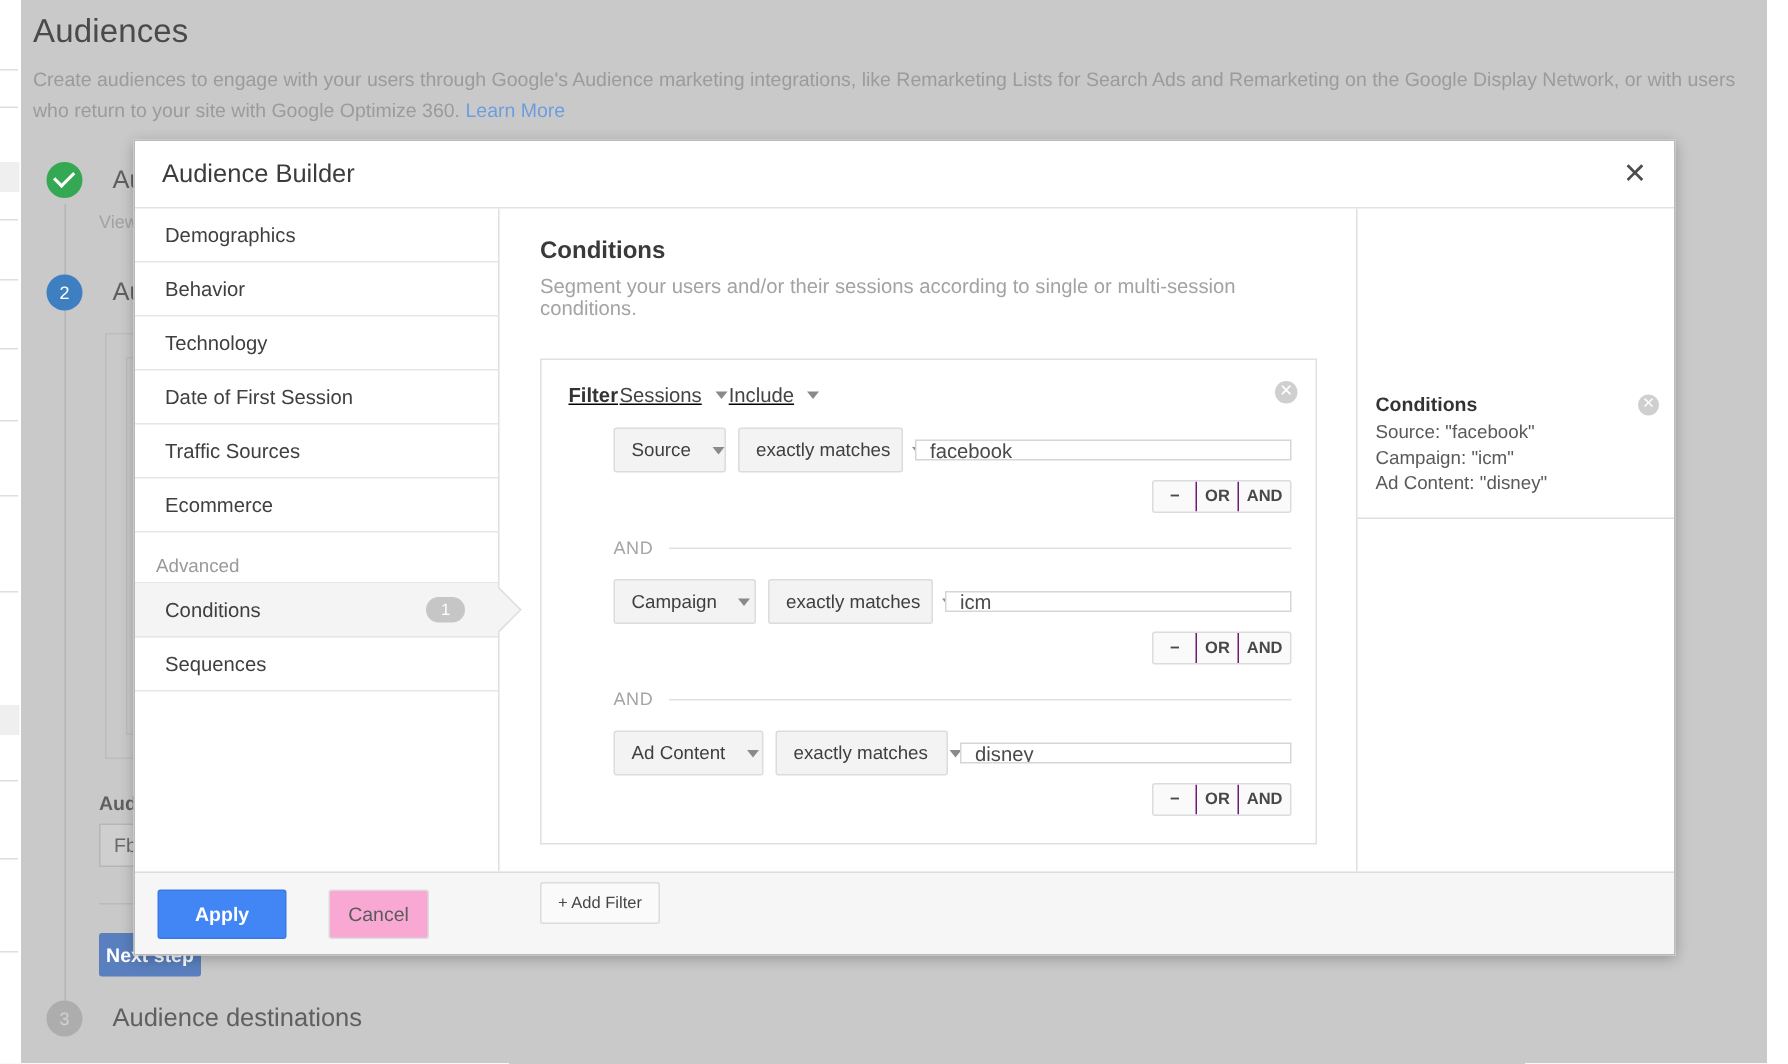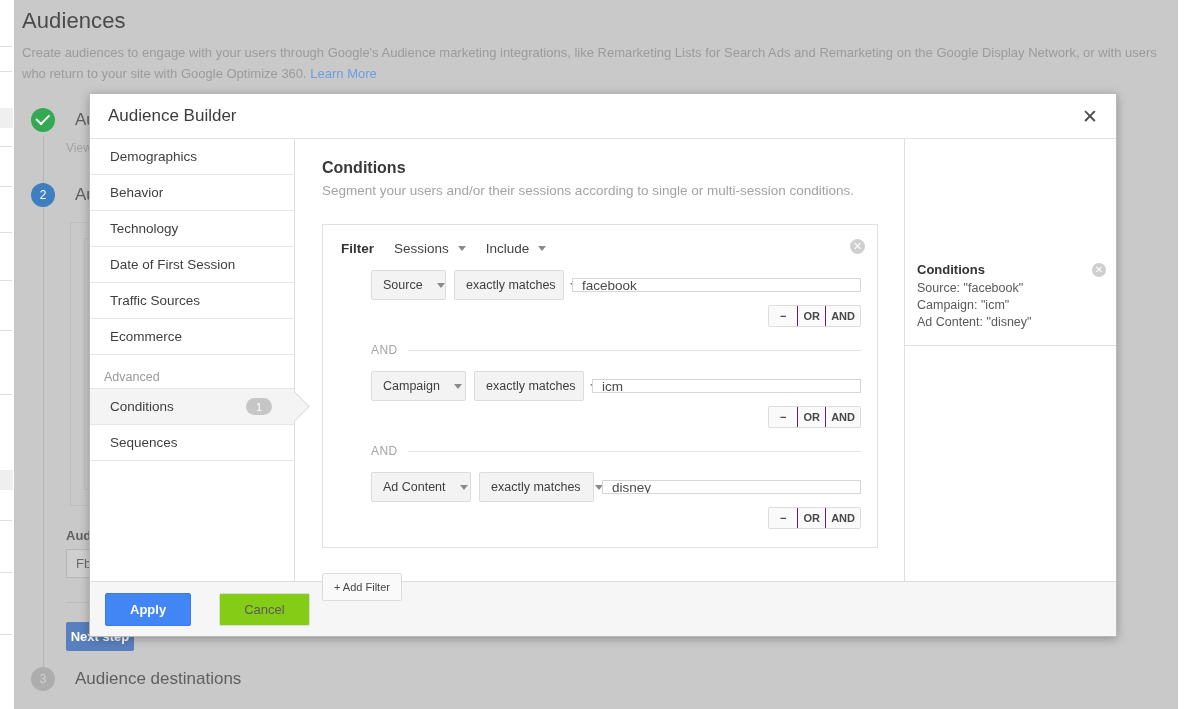--- a/index.html
+++ b/index.html
@@ -188,21 +188,21 @@
     line-height: 1;
   }
   .modal-body {
     flex: 1;
     display: flex;
     min-height: 0;
   }
 
   
   .nav {
-    width: 205px;
+    width: 243px;
     flex: none;
     border-right: 1px solid #dfdfdf;
     box-sizing: border-box;
     position: relative;
   }
   .nav-item {
     height: 36px;
     display: flex;
     align-items: center;
     padding-left: 20px;
@@ -281,22 +281,23 @@
 
   .filter-card {
     border: 1px solid #e0e0e0;
     padding: 16px 16px 18px 16px;
     position: relative;
     box-sizing: border-box;
   }
   .filter-head {
     display: flex;
     align-items: center;
-    gap: 20px;
+    gap: 1px;
     padding-left: 2px;
+    text-decoration: underline;
   }
   .filter-word {
     font-size: 13.5px;
     font-weight: bold;
     color: #333;
   }
   .plain-select {
     display: inline-flex;
     align-items: center;
     gap: 9px;
@@ -478,26 +479,26 @@
     background: #4285f4;
     color: #ffffff;
     font-size: 13px;
     font-weight: bold;
     border: 1px solid #3a7ae4;
     border-radius: 2px;
     padding: 8px 24px;
     cursor: pointer;
   }
   .btn-cancel {
-    background: #84cc16;
+    background: #f9a8d4;
     color: #5b5b5b;
     font-size: 13px;
     border: 1px solid #dcdcdc;
     border-radius: 2px;
-    padding: 8px 24px;
+    padding: 8px 12px;
     cursor: pointer;
   }
 </style>
 </head>
 <body>
 
 <div id="root">
 
   <div class="page-bg">
 

